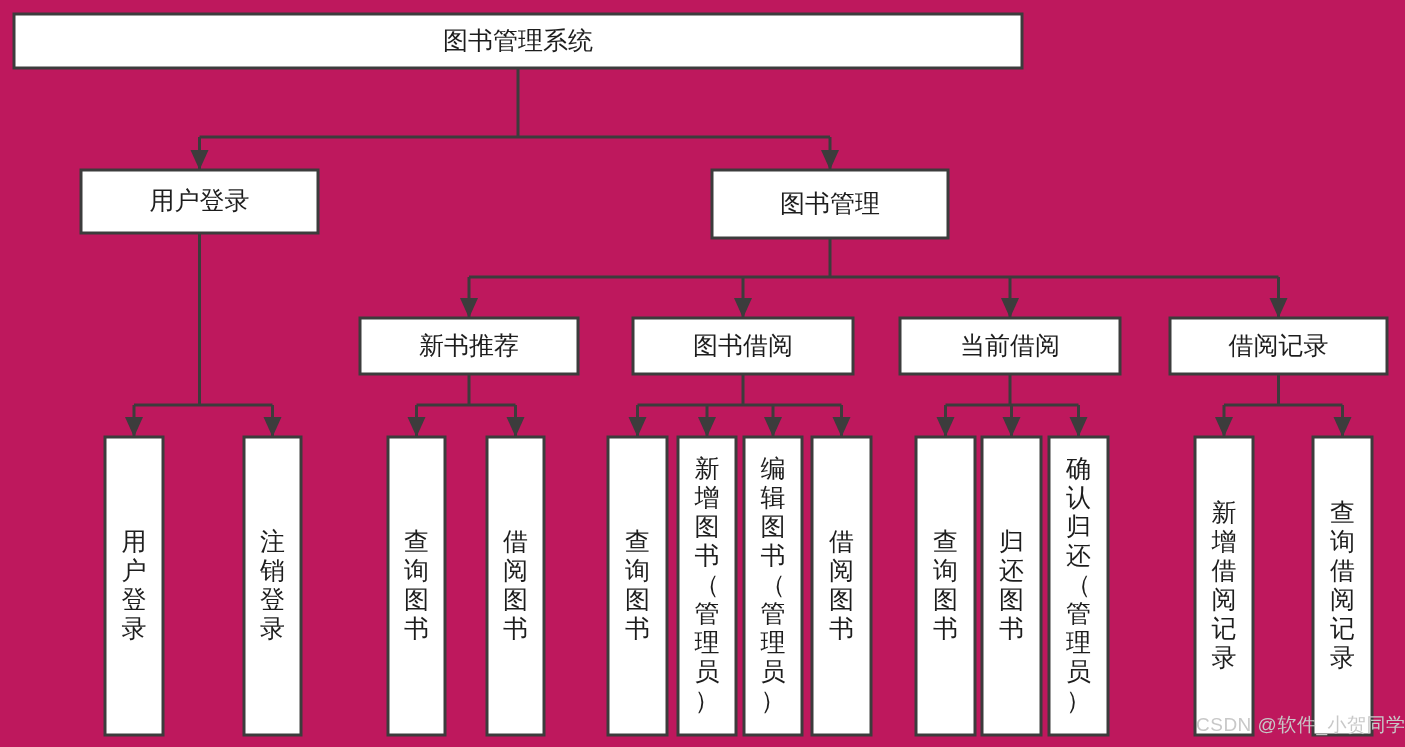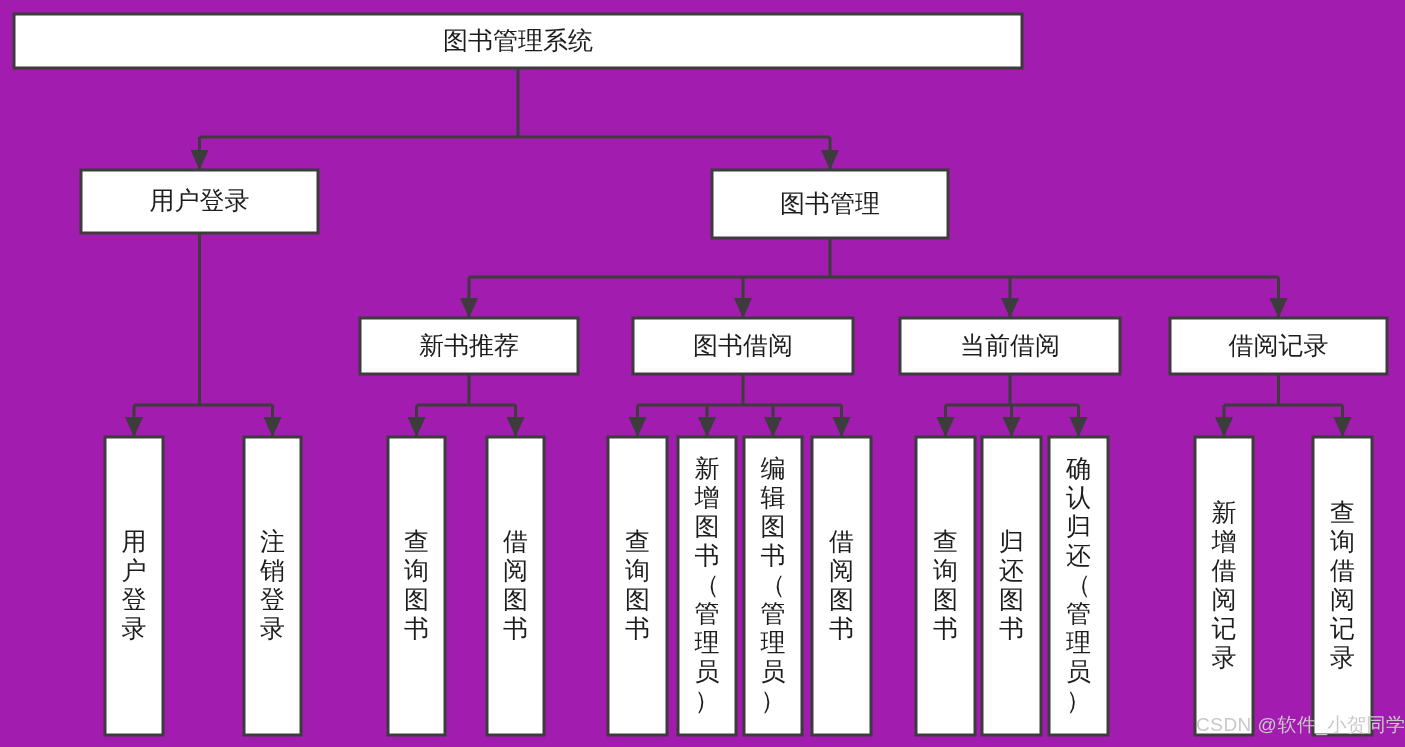--- a/index.html
+++ b/index.html
@@ -1,20 +1,20 @@
 <!DOCTYPE html>
 <html><head>
 <meta charset="utf-8">
 <style>
   html,body{margin:0;padding:0;background:#ffffff;}
   body{
     font-family:"Liberation Sans","DejaVu Sans",sans-serif;
     width:1405px;height:747px;overflow:hidden;
   }
-  #stage{position:relative;width:1405px;height:747px;background:#a21caf;}
+  #stage{position:relative;width:1405px;height:747px;background:#be185d;}
   svg#diagram{position:absolute;left:0;top:0;width:1405px;height:747px;display:block;}
 
   .node-rect{fill:#ffffff;stroke:#3c3c3c;stroke-width:3;}
   .connector{stroke:#3c3c3c;stroke-width:3;fill:none;stroke-linecap:butt;}
   .arrow-head{fill:#3c3c3c;stroke:none;}
 
   .node-label{
     fill:#1d1d1d;
     font-family:"Liberation Sans","DejaVu Sans",sans-serif;
     font-size:25px;

